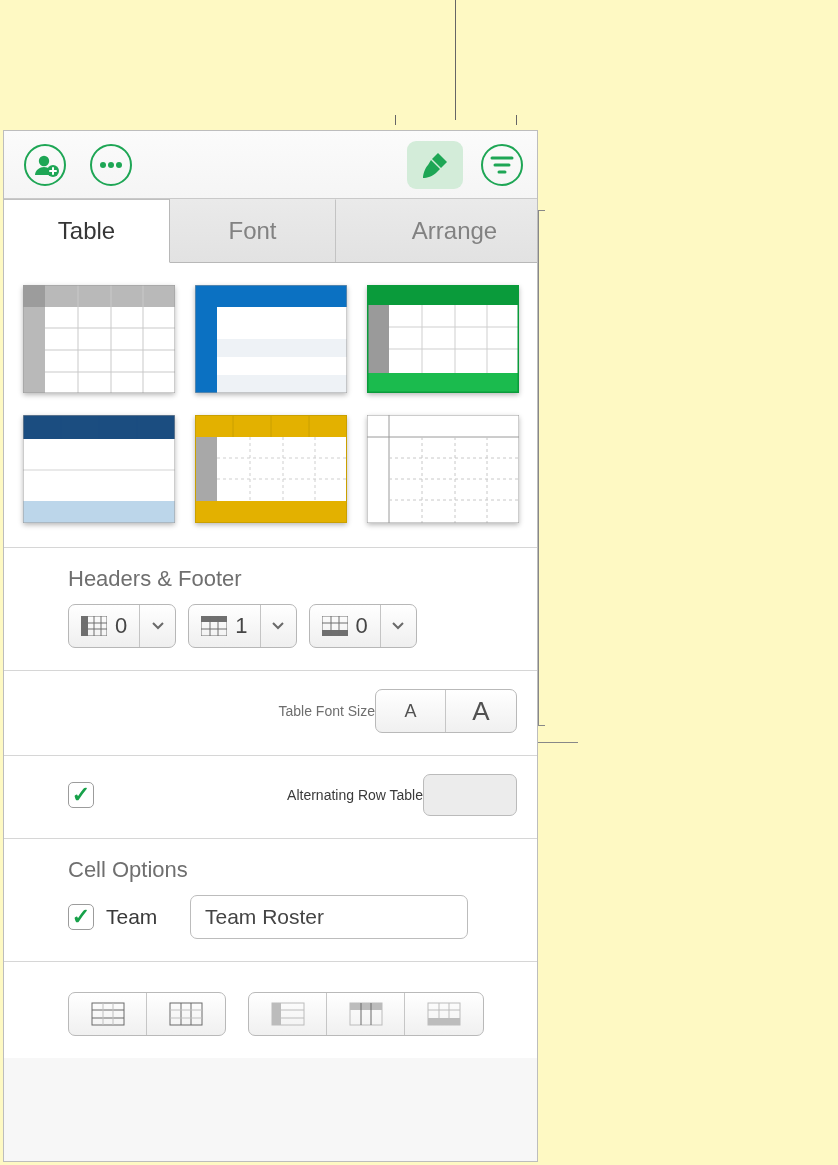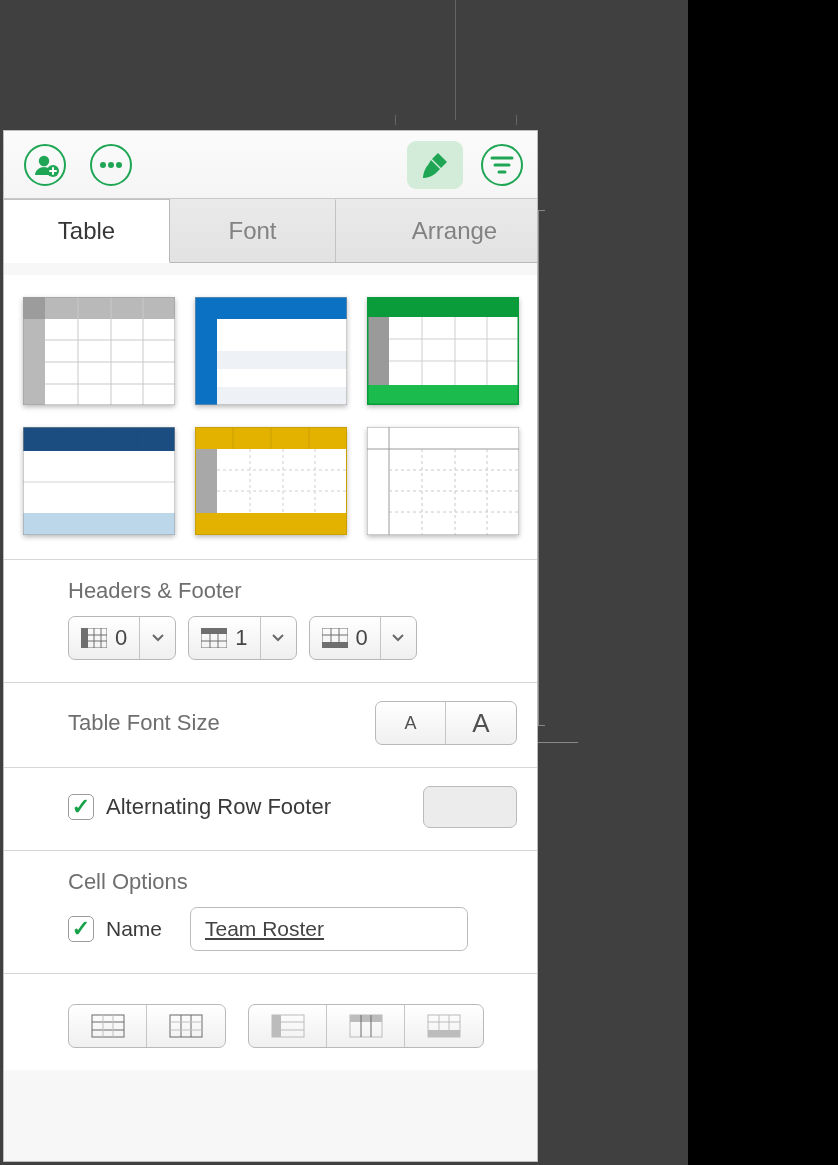--- a/index.html
+++ b/index.html
@@ -6,23 +6,23 @@
   body {
     margin: 0;
     background: #000;
     font-family: -apple-system, "Helvetica Neue", Helvetica, Arial, sans-serif;
     font-size: 17px;
     color: #333;
     -webkit-font-smoothing: antialiased;
   }
   .stage {
     position: relative;
-    width: 688px;
+    width: 838px;
     height: 1165px;
-    background: #404040;
+    background: #fef9c3;
   }
   .callout-top-v {
     position:absolute;
     top:0; left:455px; width:0; height:120px;
     border-left:1px solid #666;
   }
   .callout-top-tick1 { position:absolute; top:115px; left:395px; width:0; height:10px; border-left:1px solid #666;}
   .callout-top-tick2 { position:absolute; top:115px; left:516px; width:0; height:10px; border-left:1px solid #666;}
   .callout-right-v {
     position:absolute; top:210px; left:538px; width:0; height:515px; border-left:1px solid #888;
@@ -94,21 +94,20 @@
     color:#363636;
     border-bottom:1px solid #fff;
     margin-bottom:-1px;
     border-top:1px solid #c0c0c0;
     border-right:1px solid #b8b8b8;
     position:relative;
   }
 
   .content {
     padding: 0;
-    margin-top: 12px;
   }
 
   
   .thumbs {
     display:grid;
     grid-template-columns: repeat(3, 152px);
     column-gap: 20px;
     row-gap: 22px;
     padding: 22px 20px 24px 20px;
     justify-content: center;
@@ -151,21 +150,21 @@
     padding:0 12px;
     font-size:22px; color:#454545;
   }
   .sel-main svg{flex:none}
   .sel-caret {
     width:36px; border-left:1px solid #c4c4c4;
     display:flex; align-items:center; justify-content:center;
   }
 
   .inline-label {
-    font-size:22px; color:#6e6e6e; flex:1;
+    font-size:14px; color:#6e6e6e; flex:1;text-align:right;
   }
 
   .seg {
     display:flex; height:44px; border:1px solid #b9b9b9;
     border-radius:7px; background:linear-gradient(#ffffff,#f0f0f0);
     overflow:hidden;
   }
   .seg .seg-b {
     width:70px;
     display:flex;align-items:center;justify-content:center;
@@ -192,21 +191,20 @@
   .swatch {
     width:94px; height:42px; border:1px solid #bbb; border-radius:7px;
     background:#ececec;
     cursor:pointer;
   }
 
   .textfield{
     height:44px; border:1px solid #bcbcbc; border-radius:7px;
     background:#fff; font-size:21px; color:#444; padding:0 14px;
     width:278px;
-    text-decoration:underline;
   }
 
   
   .grid-groups{display:flex; gap:22px; margin-top:12px;}
   .grid-groups .seg .seg-b{width:78px;}
 </style>
 </head>
 <body>
 
 <div class="stage">
@@ -434,30 +432,30 @@
             <div class="seg-b lg">
                 <span>A</span>
               </div>
           </div>
         </div>
       </div>
 
       <div class="section">
         <div class="row">
           <div class="checkbox checked"></div>
-          <div class="inline-label" style="color:#3a3a3a">Alternating Row Footer</div>
+          <div class="inline-label" style="color:#3a3a3a">Alternating Row Table</div>
           <div class="swatch"></div>
         </div>
       </div>
 
       <div class="section">
         <h4>Cell Options</h4>
         <div class="row">
           <div class="checkbox checked"></div>
-          <div style="width:84px; font-size:21px; color:#3a3a3a">Name</div>
+          <div style="width:84px; font-size:21px; color:#3a3a3a">Team</div>
           <input class="textfield" value="Team Roster" style="">
         </div>
       </div>
 
       <div class="section" style="border-bottom:none">
         <div class="grid-groups">
           <div class="seg">
             <div class="seg-b">
               <svg width="34" height="24" viewBox="0 0 34 24">
                   <rect x="1" y="1" width="32" height="22" fill="none" stroke="#6a6a6a"></rect>

